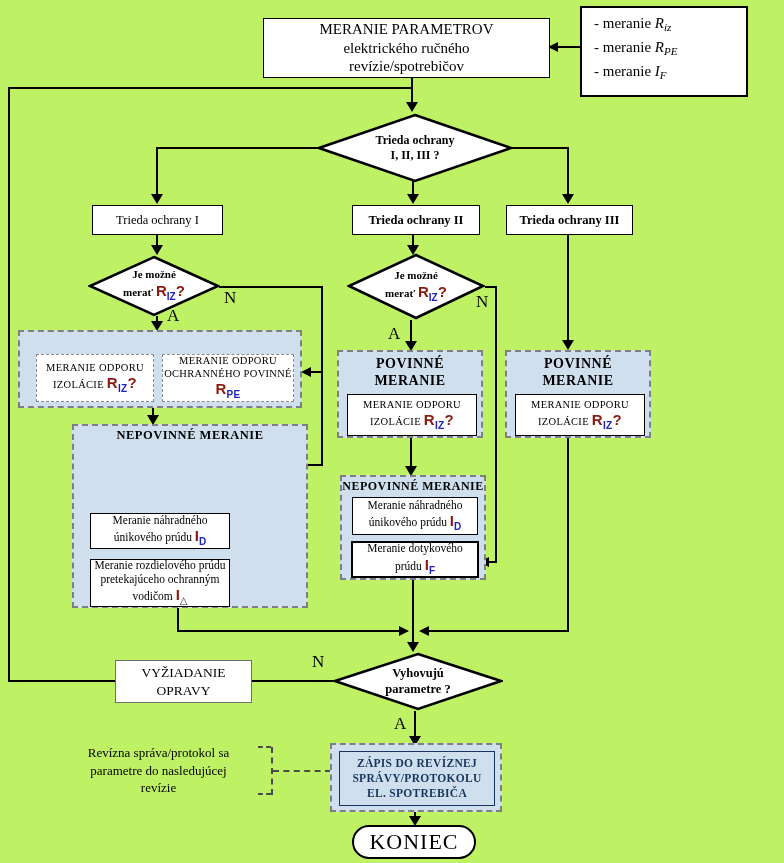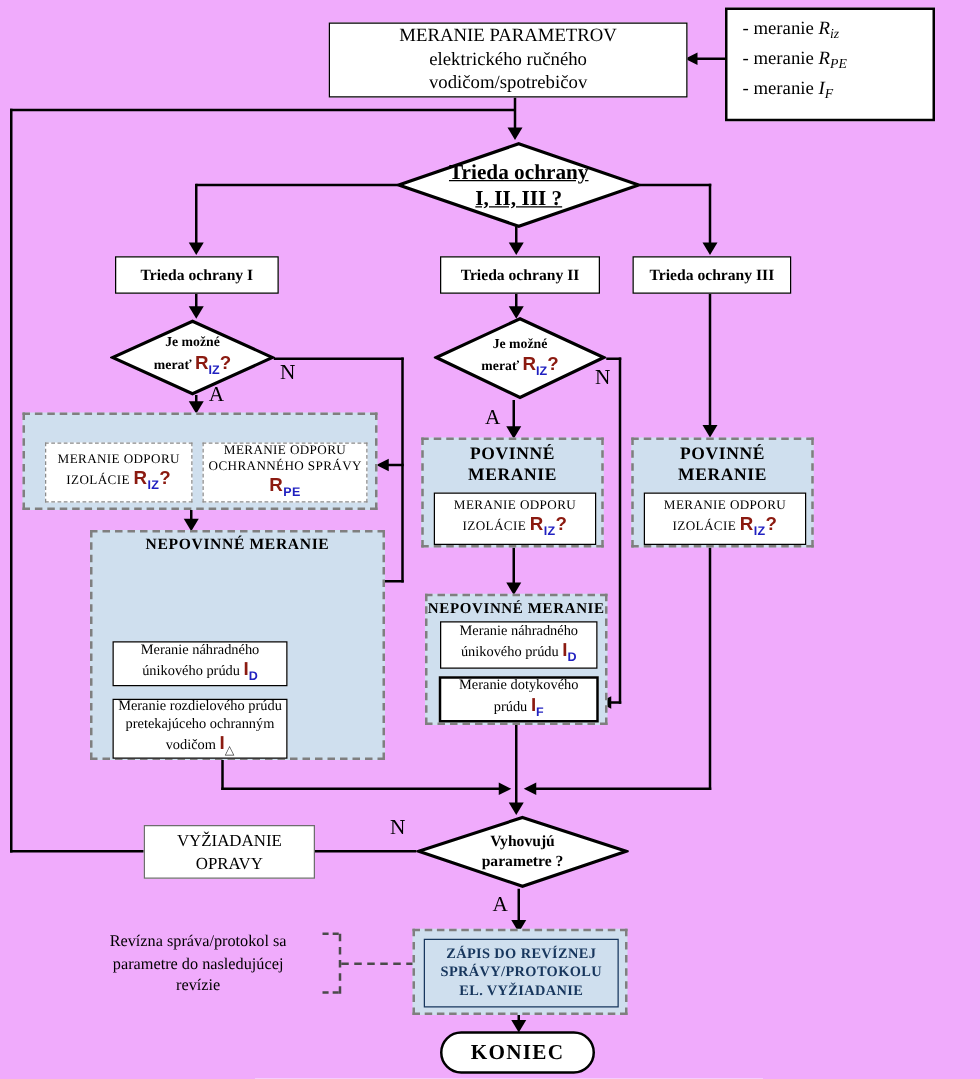--- a/index.html
+++ b/index.html
@@ -1,16 +1,16 @@
 <!DOCTYPE html>
 <html style="--line: #000000; --box-fill: #cfdfee; --dash-border: #7f7f7f; --sym-main: #8b1a10; --sym-sub: #2020c0; --record-text: #17365d;"><head>
 <meta charset="utf-8">
 <style>
   html,body{margin:0;padding:0;background:#fff;}
-  #canvas{position:relative;width:784px;height:863px;background:#f0abfc;overflow:hidden;
+  #canvas{position:relative;width:784px;height:863px;background:#bef264;overflow:hidden;
           font-family:"Liberation Serif","DejaVu Serif",serif;color:#000;}
   .abs{position:absolute;}
   
   .hline{position:absolute;height:2px;background:var(--line,#000);}
   .vline{position:absolute;width:2px;background:var(--line,#000);}
   .dashh{position:absolute;height:0;border-top:2px dashed #4a4a4a;}
   .dashv{position:absolute;width:0;border-left:2px dashed #4a4a4a;}
   .ah{position:absolute;width:0;height:0;}
   .ah-down{border-left:6px solid transparent;border-right:6px solid transparent;border-top:10px solid var(--line,#000);}
   .ah-left{border-top:5px solid transparent;border-bottom:5px solid transparent;border-right:10px solid var(--line,#000);}
@@ -116,40 +116,40 @@
   <div class="ah ah-down" style="left:409px;top:816px;"></div>
 
   <div class="dashh" style="left:273px;top:770px;width:58px;"></div>
   <div class="dashv" style="left:271px;top:747px;height:48px;"></div>
   <div class="dashh" style="left:258px;top:746px;width:13px;"></div>
   <div class="dashh" style="left:258px;top:793px;width:13px;"></div>
 
   <div class="box" style="left:263px;top:18px;width:287px;height:60px;font-size:15px;line-height:1.25;">
     <div>MERANIE PARAMETROV</div>
     <div>elektrického ručného</div>
-    <div>vodičom/spotrebičov</div>
+    <div>revízie/spotrebičov</div>
   </div>
 
   <div id="legend">
     <div><span>- meranie</span> <span class="lm">R</span><span class="ls">iz</span></div>
     <div><span>- meranie</span> <span class="lm">R</span><span class="ls">PE</span></div>
     <div><span>- meranie</span> <span class="lm">I</span><span class="ls">F</span></div>
   </div>
 
   <div class="diamond" style="left:317px;top:113px;width:196px;height:70px;">
     <svg width="196" height="70">
       <polygon points="98,2 194,35 98,68 2,35" fill="#ffffff" stroke="#000000" stroke-width="2.5"></polygon>
     </svg>
-    <div class="dtext" style="font-size:17px;text-decoration:underline;">
+    <div class="dtext" style="font-size:12px;">
       <div>Trieda ochrany</div>
       <div>I, II, III ?</div>
     </div>
   </div>
 
-  <div class="box" style="left:92px;top:205px;width:131px;height:30px;font-size:12.5px;font-weight:bold;">
+  <div class="box" style="left:92px;top:205px;width:131px;height:30px;font-size:12.5px;font-weight:normal;">
       <span>Trieda ochrany I</span>
     </div>
   <div class="box" style="left:506px;top:205px;width:127px;height:30px;font-size:12.5px;font-weight:bold;">
       <span>Trieda ochrany III</span>
     </div>
   <div class="box" style="left:352px;top:205px;width:128px;height:30px;font-size:12.5px;font-weight:bold;">
       <span>Trieda ochrany II</span>
     </div>
 
   <div class="diamond" style="left:88px;top:255px;width:132px;height:62px;">
@@ -174,21 +174,21 @@
     </div>
   </div>
   <div class="lbl" style="left:476px;top:292px;">N</div>
   <div class="lbl" style="left:388px;top:324px;">A</div>
 
   <div class="bluebox" style="left:18px;top:330px;width:284px;height:78px;">
     <div class="inner dashed smallcaps" style="left:16px;top:22px;width:118px;height:48px;">
       <div><span>MERANIE ODPORU IZOLÁCIE</span><span class="frm"> <span class="fm">R</span><span class="fs">IZ</span><span class="fq">?</span></span></div>
     </div>
     <div class="inner dashed smallcaps" style="left:142px;top:22px;width:132px;height:48px;">
-      <div><span>MERANIE ODPORU OCHRANNÉHO SPRÁVY</span><span class="frm"> <span class="fm">R</span><span class="fs">PE</span></span></div>
+      <div><span>MERANIE ODPORU OCHRANNÉHO POVINNÉ</span><span class="frm"> <span class="fm">R</span><span class="fs">PE</span></span></div>
     </div>
   </div>
 
   <div class="bluebox" style="left:72px;top:424px;width:236px;height:184px;">
     <div class="title" style="font-size:12.5px;margin-top:2px;">NEPOVINNÉ  MERANIE</div>
     <div class="inner solid" style="left:16px;top:87px;width:140px;height:36px;font-size:11.5px;line-height:1.2;">
       <div><span>Meranie náhradného únikového prúdu</span><span class="frm"> <span class="fm">I</span><span class="fs">D</span></span></div>
     </div>
     <div class="inner solid" style="left:16px;top:133px;width:140px;height:48px;font-size:11.5px;line-height:1.2;">
       <div><span>Meranie rozdielového prúdu pretekajúceho ochranným vodičom</span><span class="frm"> <span class="fm">I</span><span class="fs" style="color:#333;">△</span></span></div>
@@ -245,21 +245,21 @@
   <div class="abs" style="left:56px;top:744px;width:205px;text-align:center;font-size:13px;">
     <div class="note-line">Revízna správa/protokol  sa</div>
     <div class="note-line">parametre do nasledujúcej</div>
     <div class="note-line">revízie</div>
   </div>
 
   <div class="bluebox" style="left:330px;top:743px;width:172px;height:69px;">
     <div class="inner" style="left:7px;top:6px;width:156px;height:55px;background:var(--box-fill,#cfdfee);border:1.5px solid var(--record-text,#17365d);font-size:11.5px;font-weight:bold;line-height:1.3;color:var(--record-text,#17365d);letter-spacing:.3px;">
       <div>ZÁPIS DO REVÍZNEJ</div>
       <div>SPRÁVY/PROTOKOLU</div>
-      <div>EL.  VYŽIADANIE</div>
-    </div>
-  </div>
-
-  <div class="box" style="left:352px;top:825px;width:124px;height:34px;border:2.5px solid #000;border-radius:18px;font-size:17px;font-weight:bold;letter-spacing:1px;">
+      <div>EL.  SPOTREBIČA</div>
+    </div>
+  </div>
+
+  <div class="box" style="left:352px;top:825px;width:124px;height:34px;border:2.5px solid #000;border-radius:18px;font-size:22px;font-weight:normal;letter-spacing:1px;">
     <span>KONIEC</span>
   </div>
 
 </div>
 
 </body></html>

